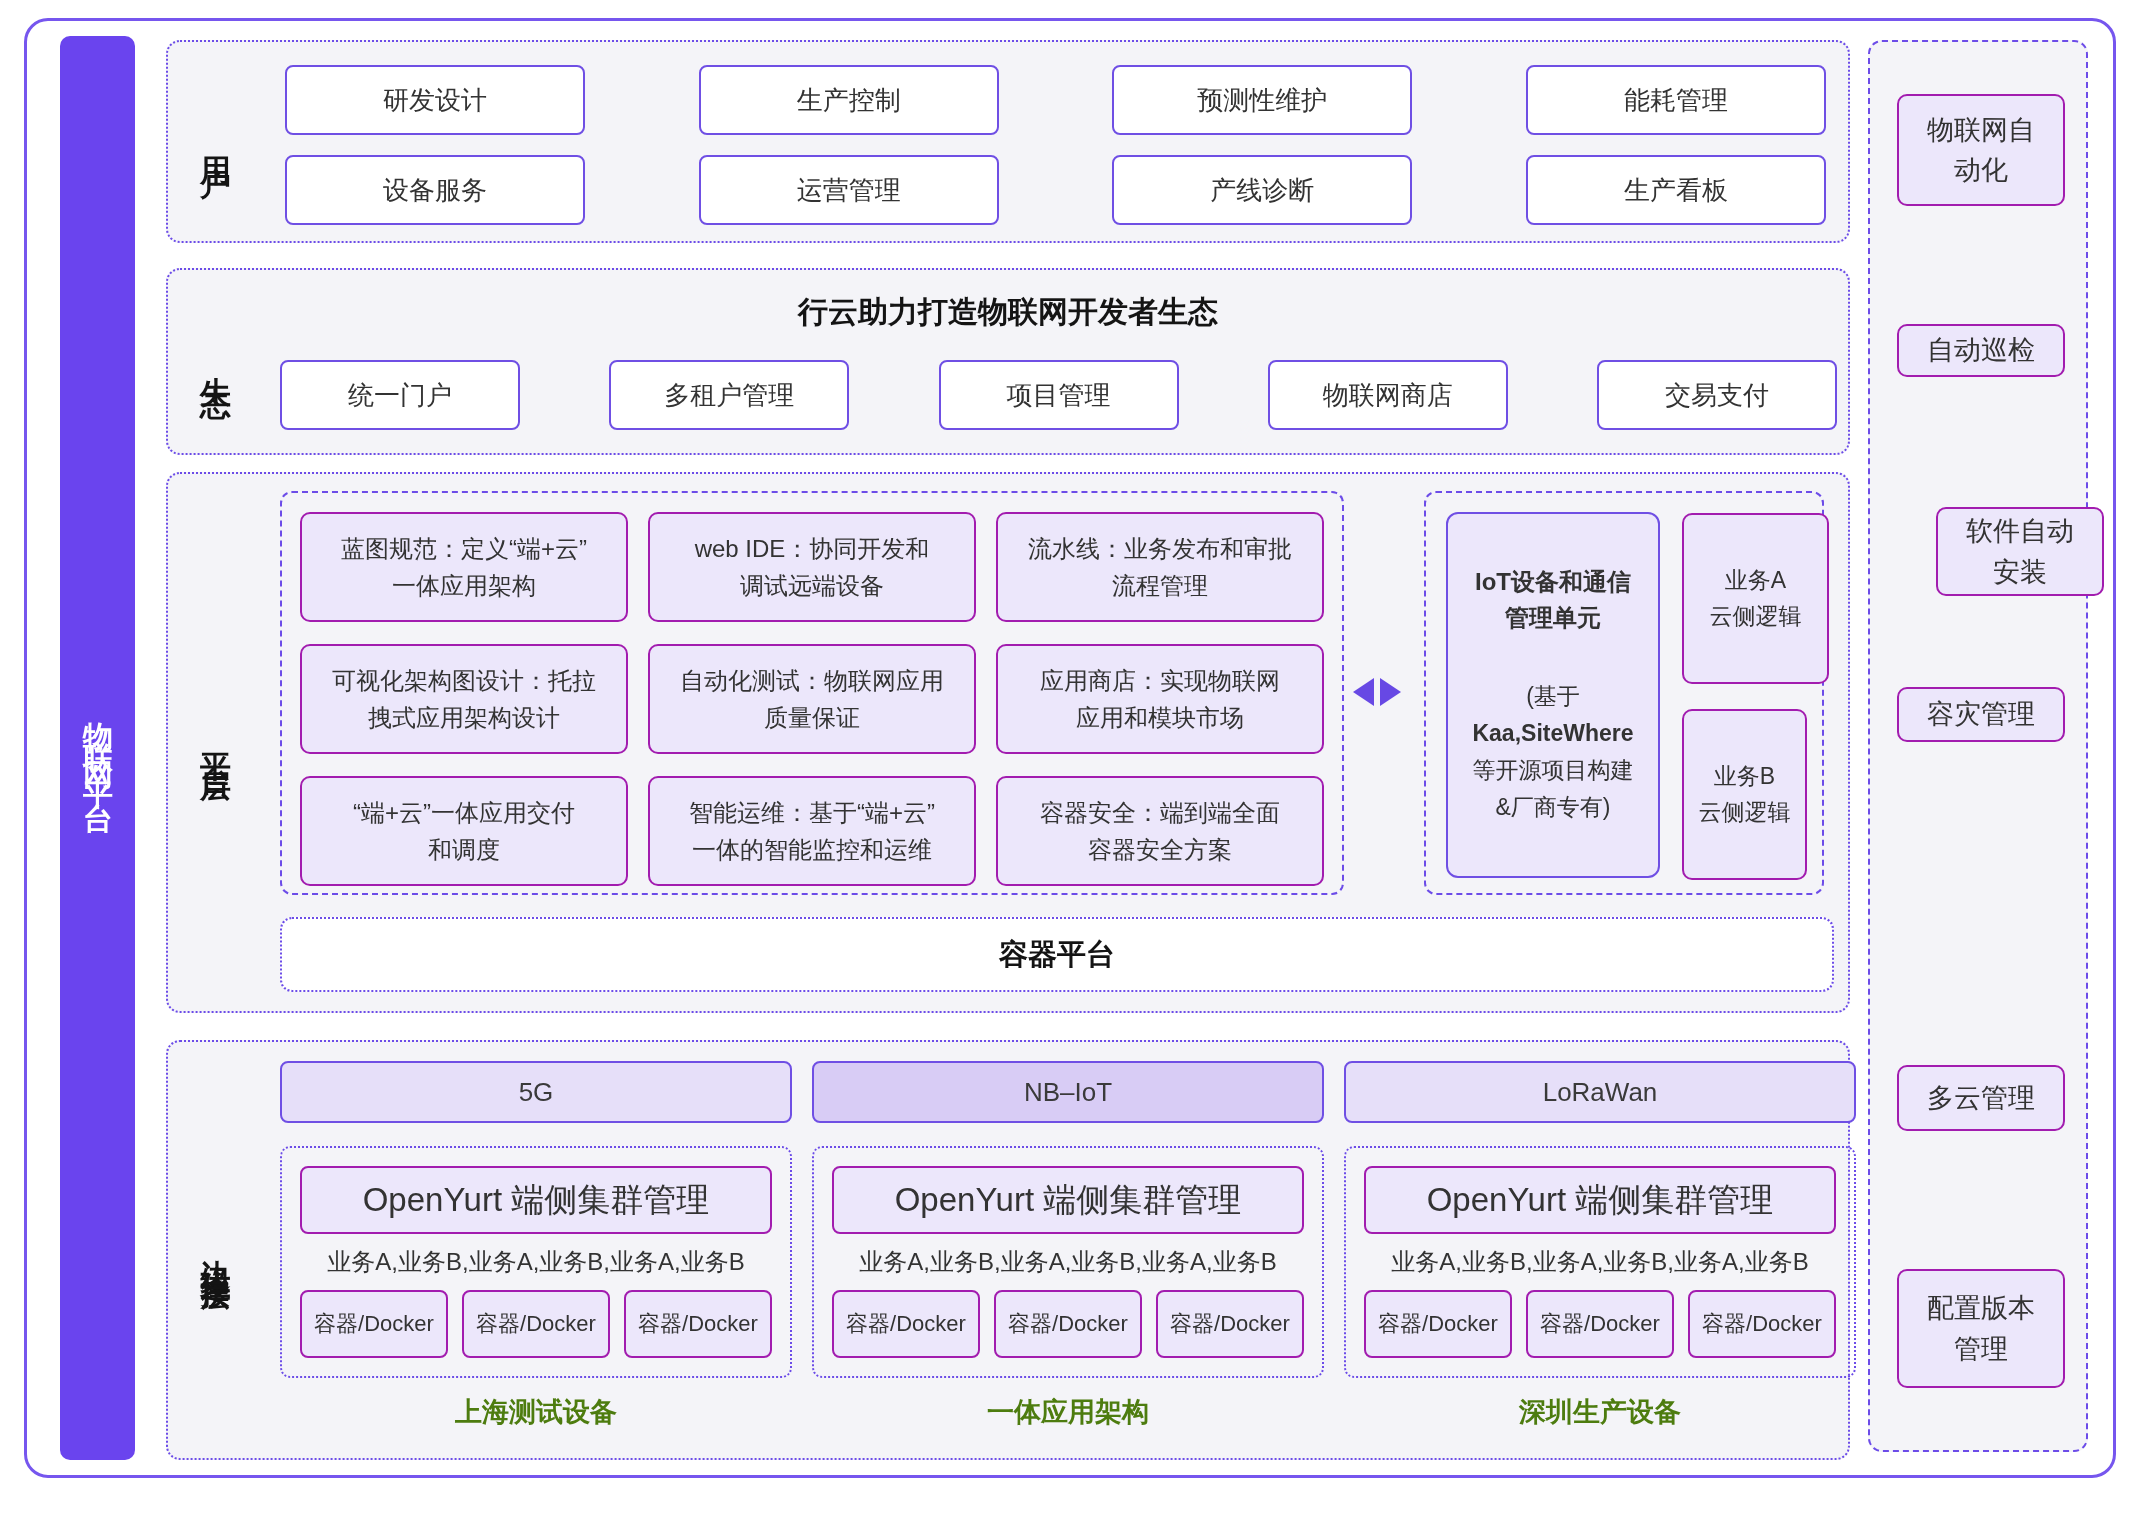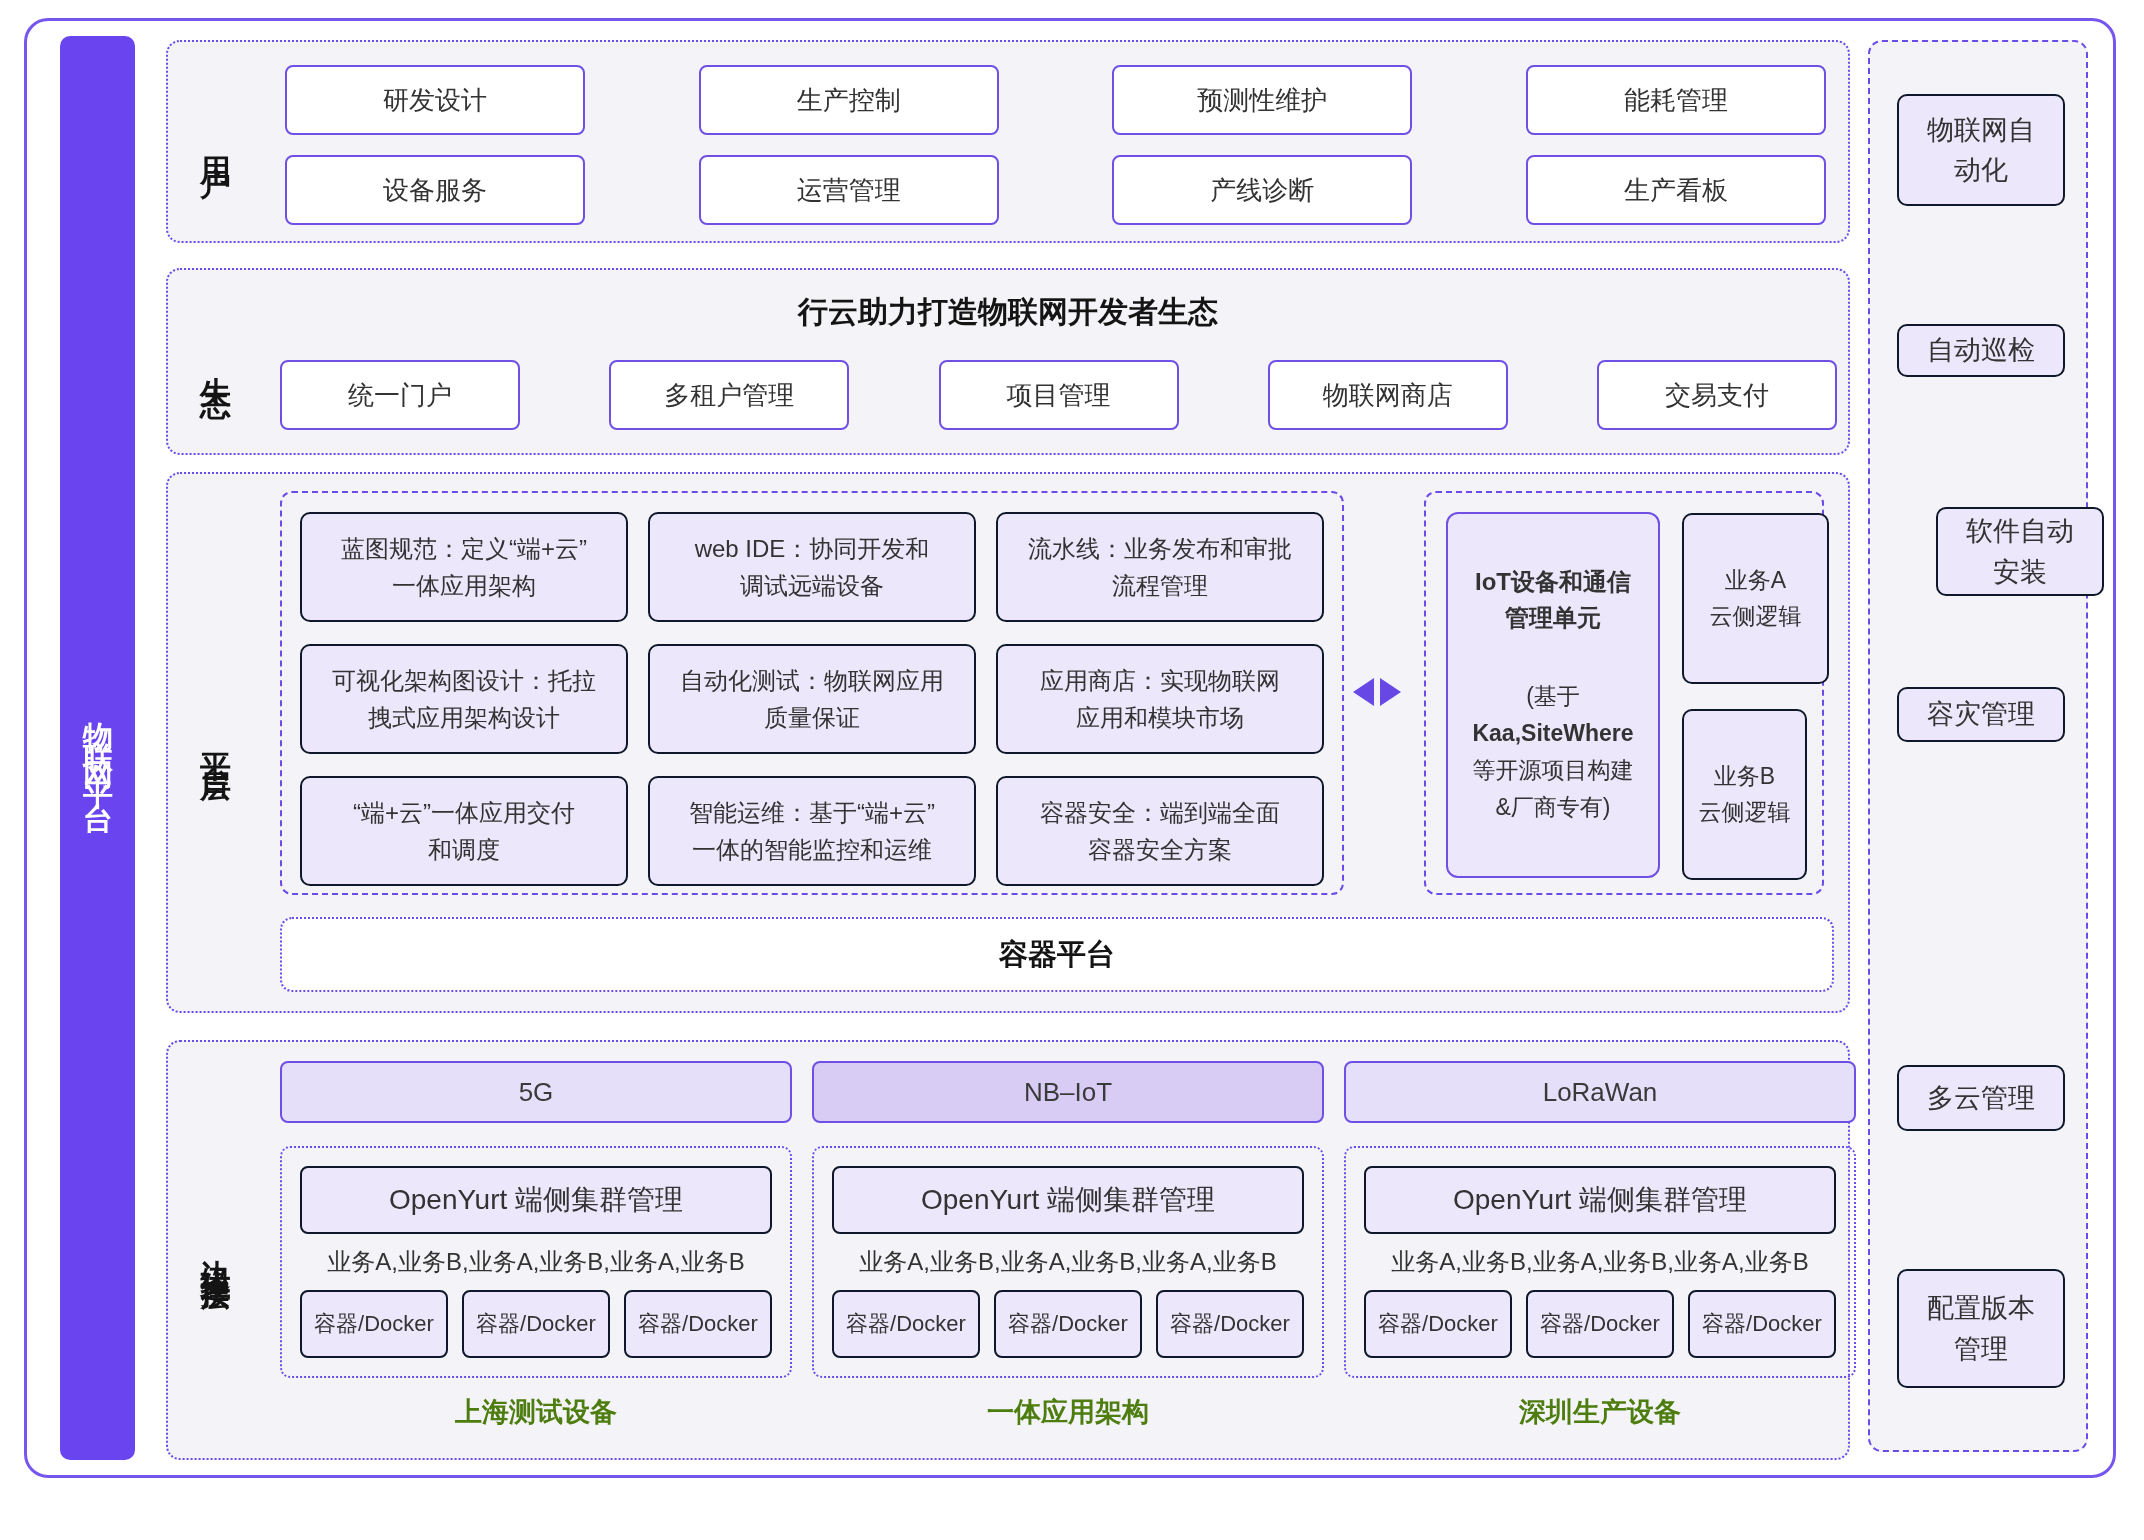--- a/index.html
+++ b/index.html
@@ -32,21 +32,21 @@
     display:flex; align-items:center; justify-content:center;
     writing-mode:vertical-rl; text-orientation:upright;
     font-weight:bold; font-size:31px; color:#141414; letter-spacing:10px;
   }
   .wbox {
     background:#fff; border:2px solid #6F4FE4; border-radius:8px;
     display:flex; align-items:center; justify-content:center;
     font-size:26px; color:#333;
   }
   .lbox {
-    background:#ECE7FB; border:2px solid #0f172a; border-radius:10px;
+    background:#ECE7FB; border:2px solid #a21caf; border-radius:10px;
     display:flex; align-items:center; justify-content:center;
     font-size:24px; color:#333; text-align:center; line-height:1.55;
   }
   .ml { white-space:pre-line; }
 
   
   .sec-users { top:40px; height:203px; }
   .users-rows { position:absolute; left:117px; right:22px; top:23px; display:flex; flex-direction:column; gap:20px; }
   .users-row { display:flex; justify-content:space-between; }
   .users-row .wbox { width:300px; height:70px; }
@@ -100,21 +100,21 @@
   .net-bar {
     height:62px; border:2px solid #6F4FE4; border-radius:8px;
     background:#E6DFF9; display:flex; align-items:center; justify-content:center;
     font-size:26px; color:#3a3a3a;
   }
   .net-dark { background:#D8CCF5; }
   .device-box {
     margin-top:23px; height:232px; border:2px dotted #6C4CE8; border-radius:10px;
     padding:18px 18px;
   }
-  .openyurt { height:68px; font-size:28px; border-radius:8px; }
+  .openyurt { height:68px; font-size:33px; border-radius:8px; }
   .workloads { margin:12px 0; text-align:center; font-size:24px; color:#333; white-space:nowrap; }
   .docker-row { display:flex; gap:14px;justify-content:center; }
   .docker-row .lbox { flex:1; height:68px; font-size:22px; border-radius:8px; }
   .device-label { margin-top:16px; text-align:center; font-size:27px; font-weight:bold; color:#4d7c0f; }
 
   
   .auto-col {
     position:absolute; left:1868px; top:40px; width:220px; height:1412px;
     background:#F4F4F8; border:2px dashed #6C4CE8; border-radius:14px;
   }

